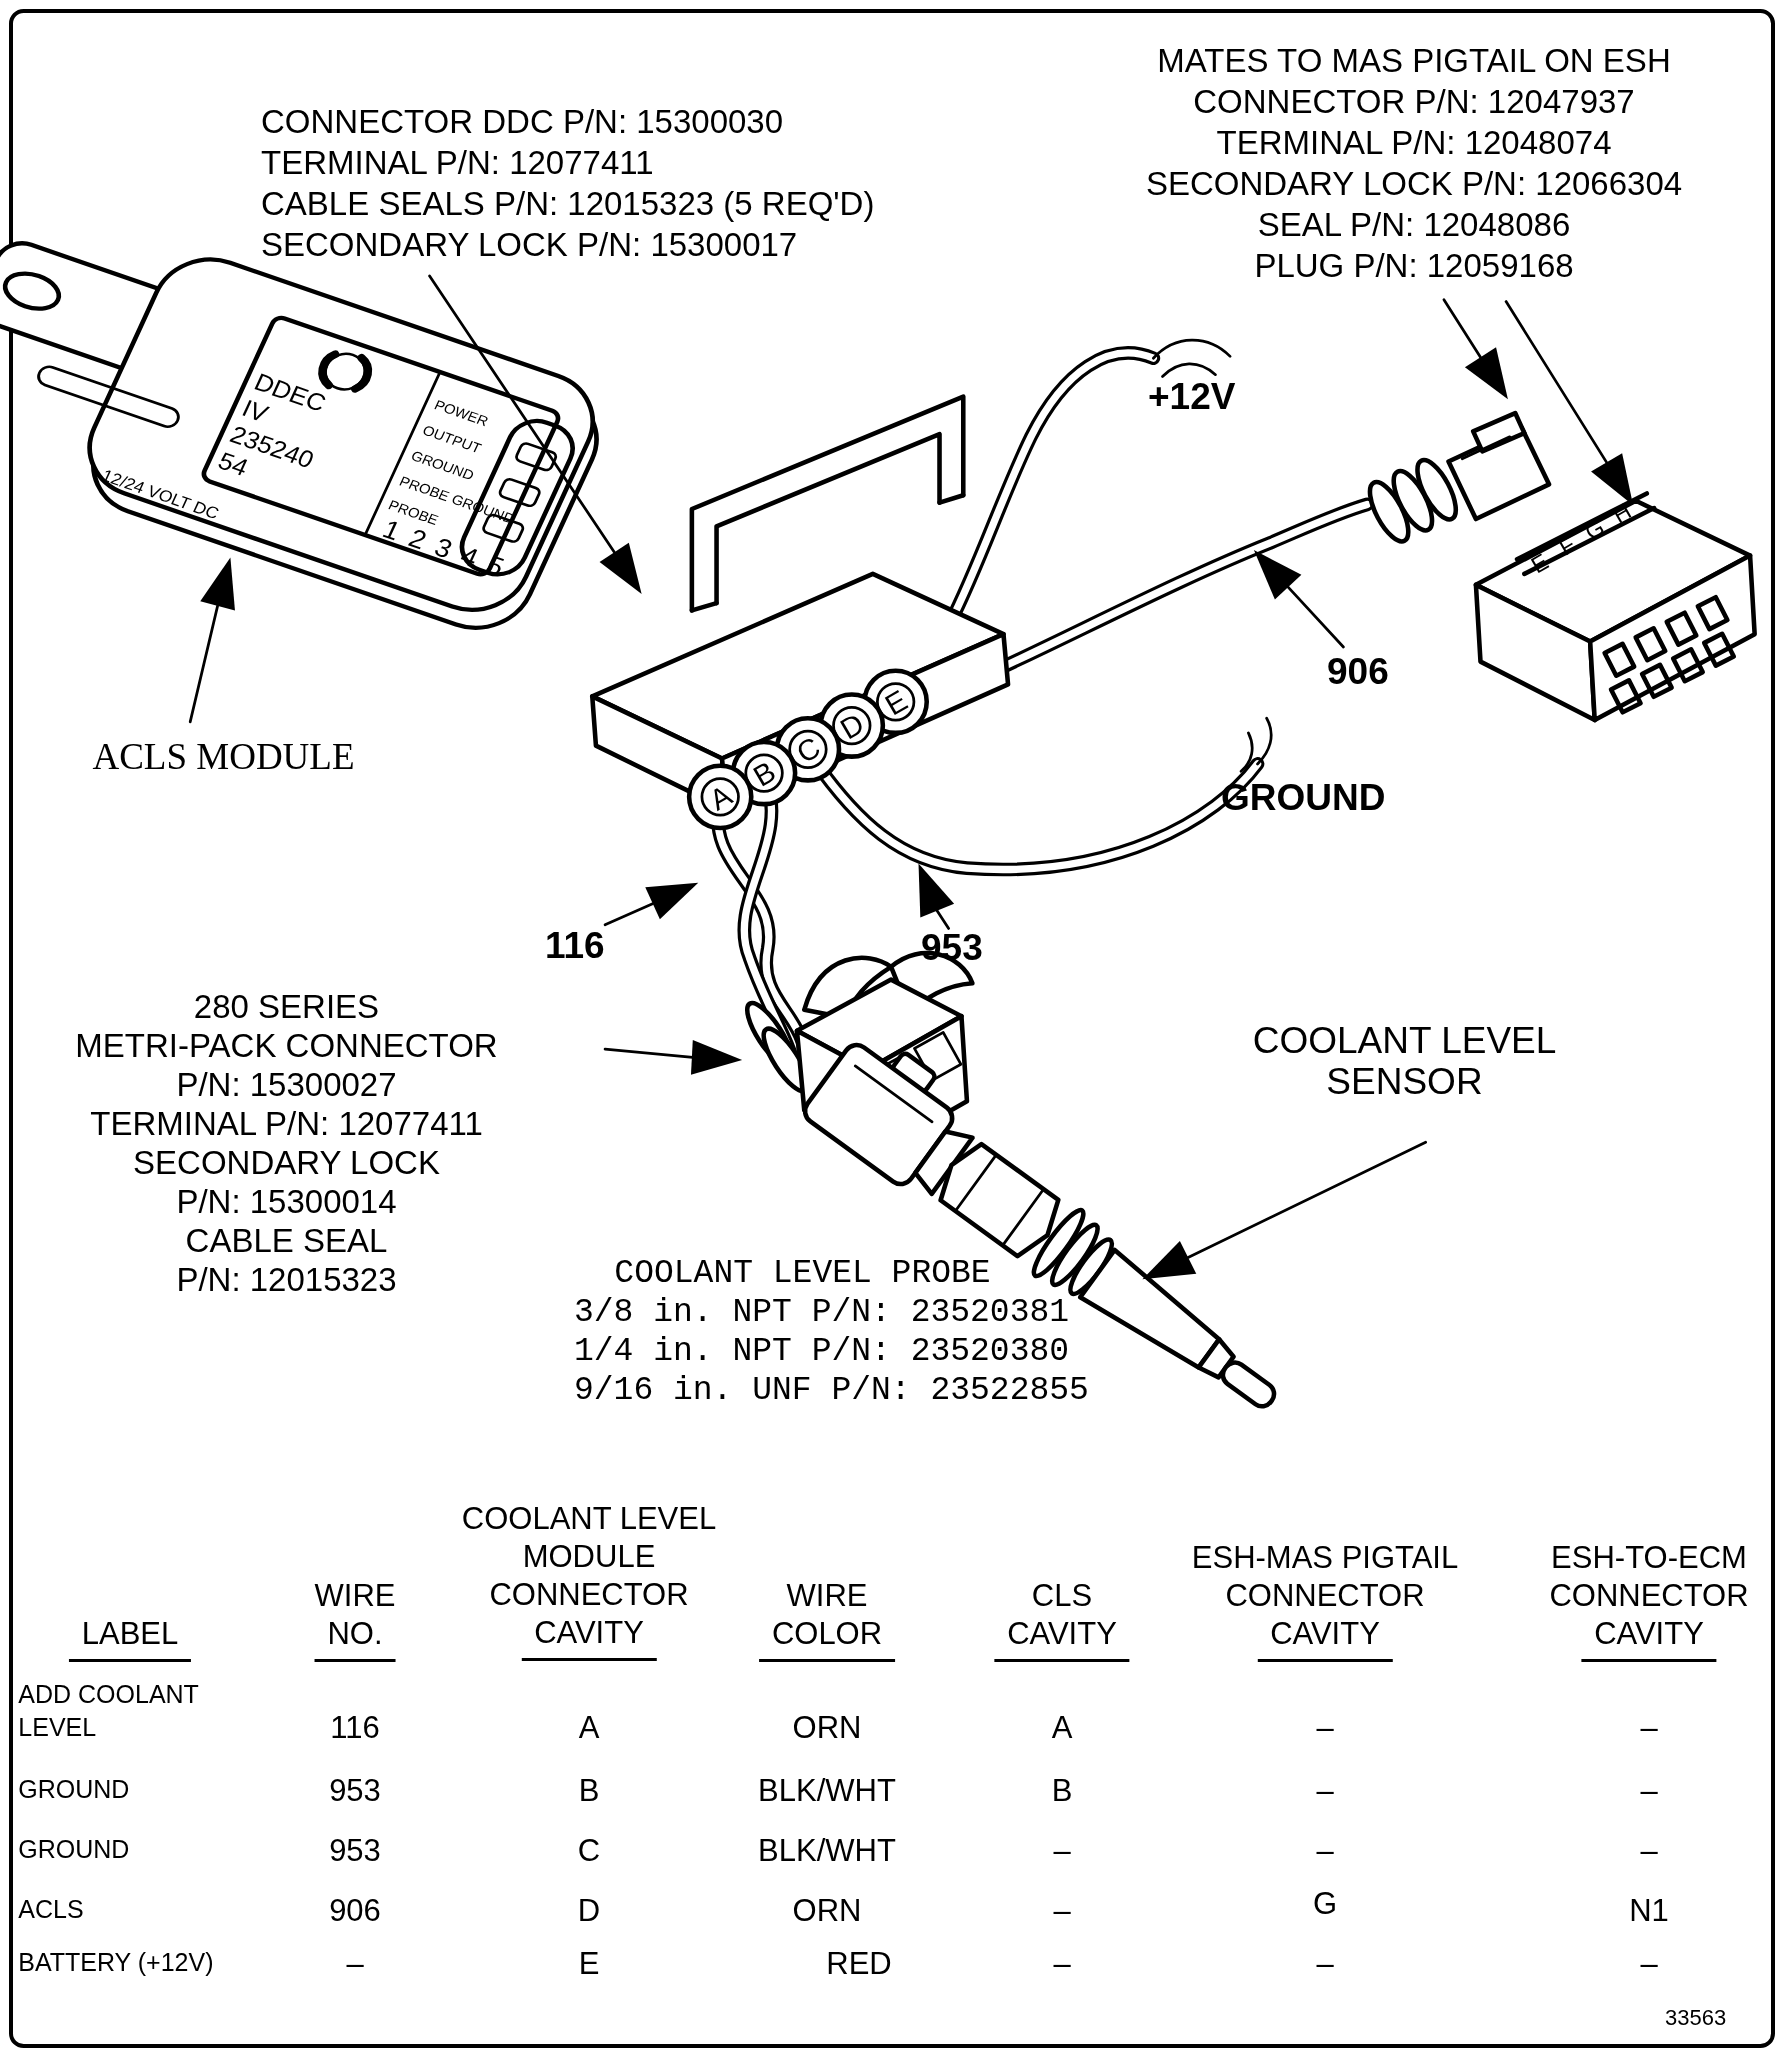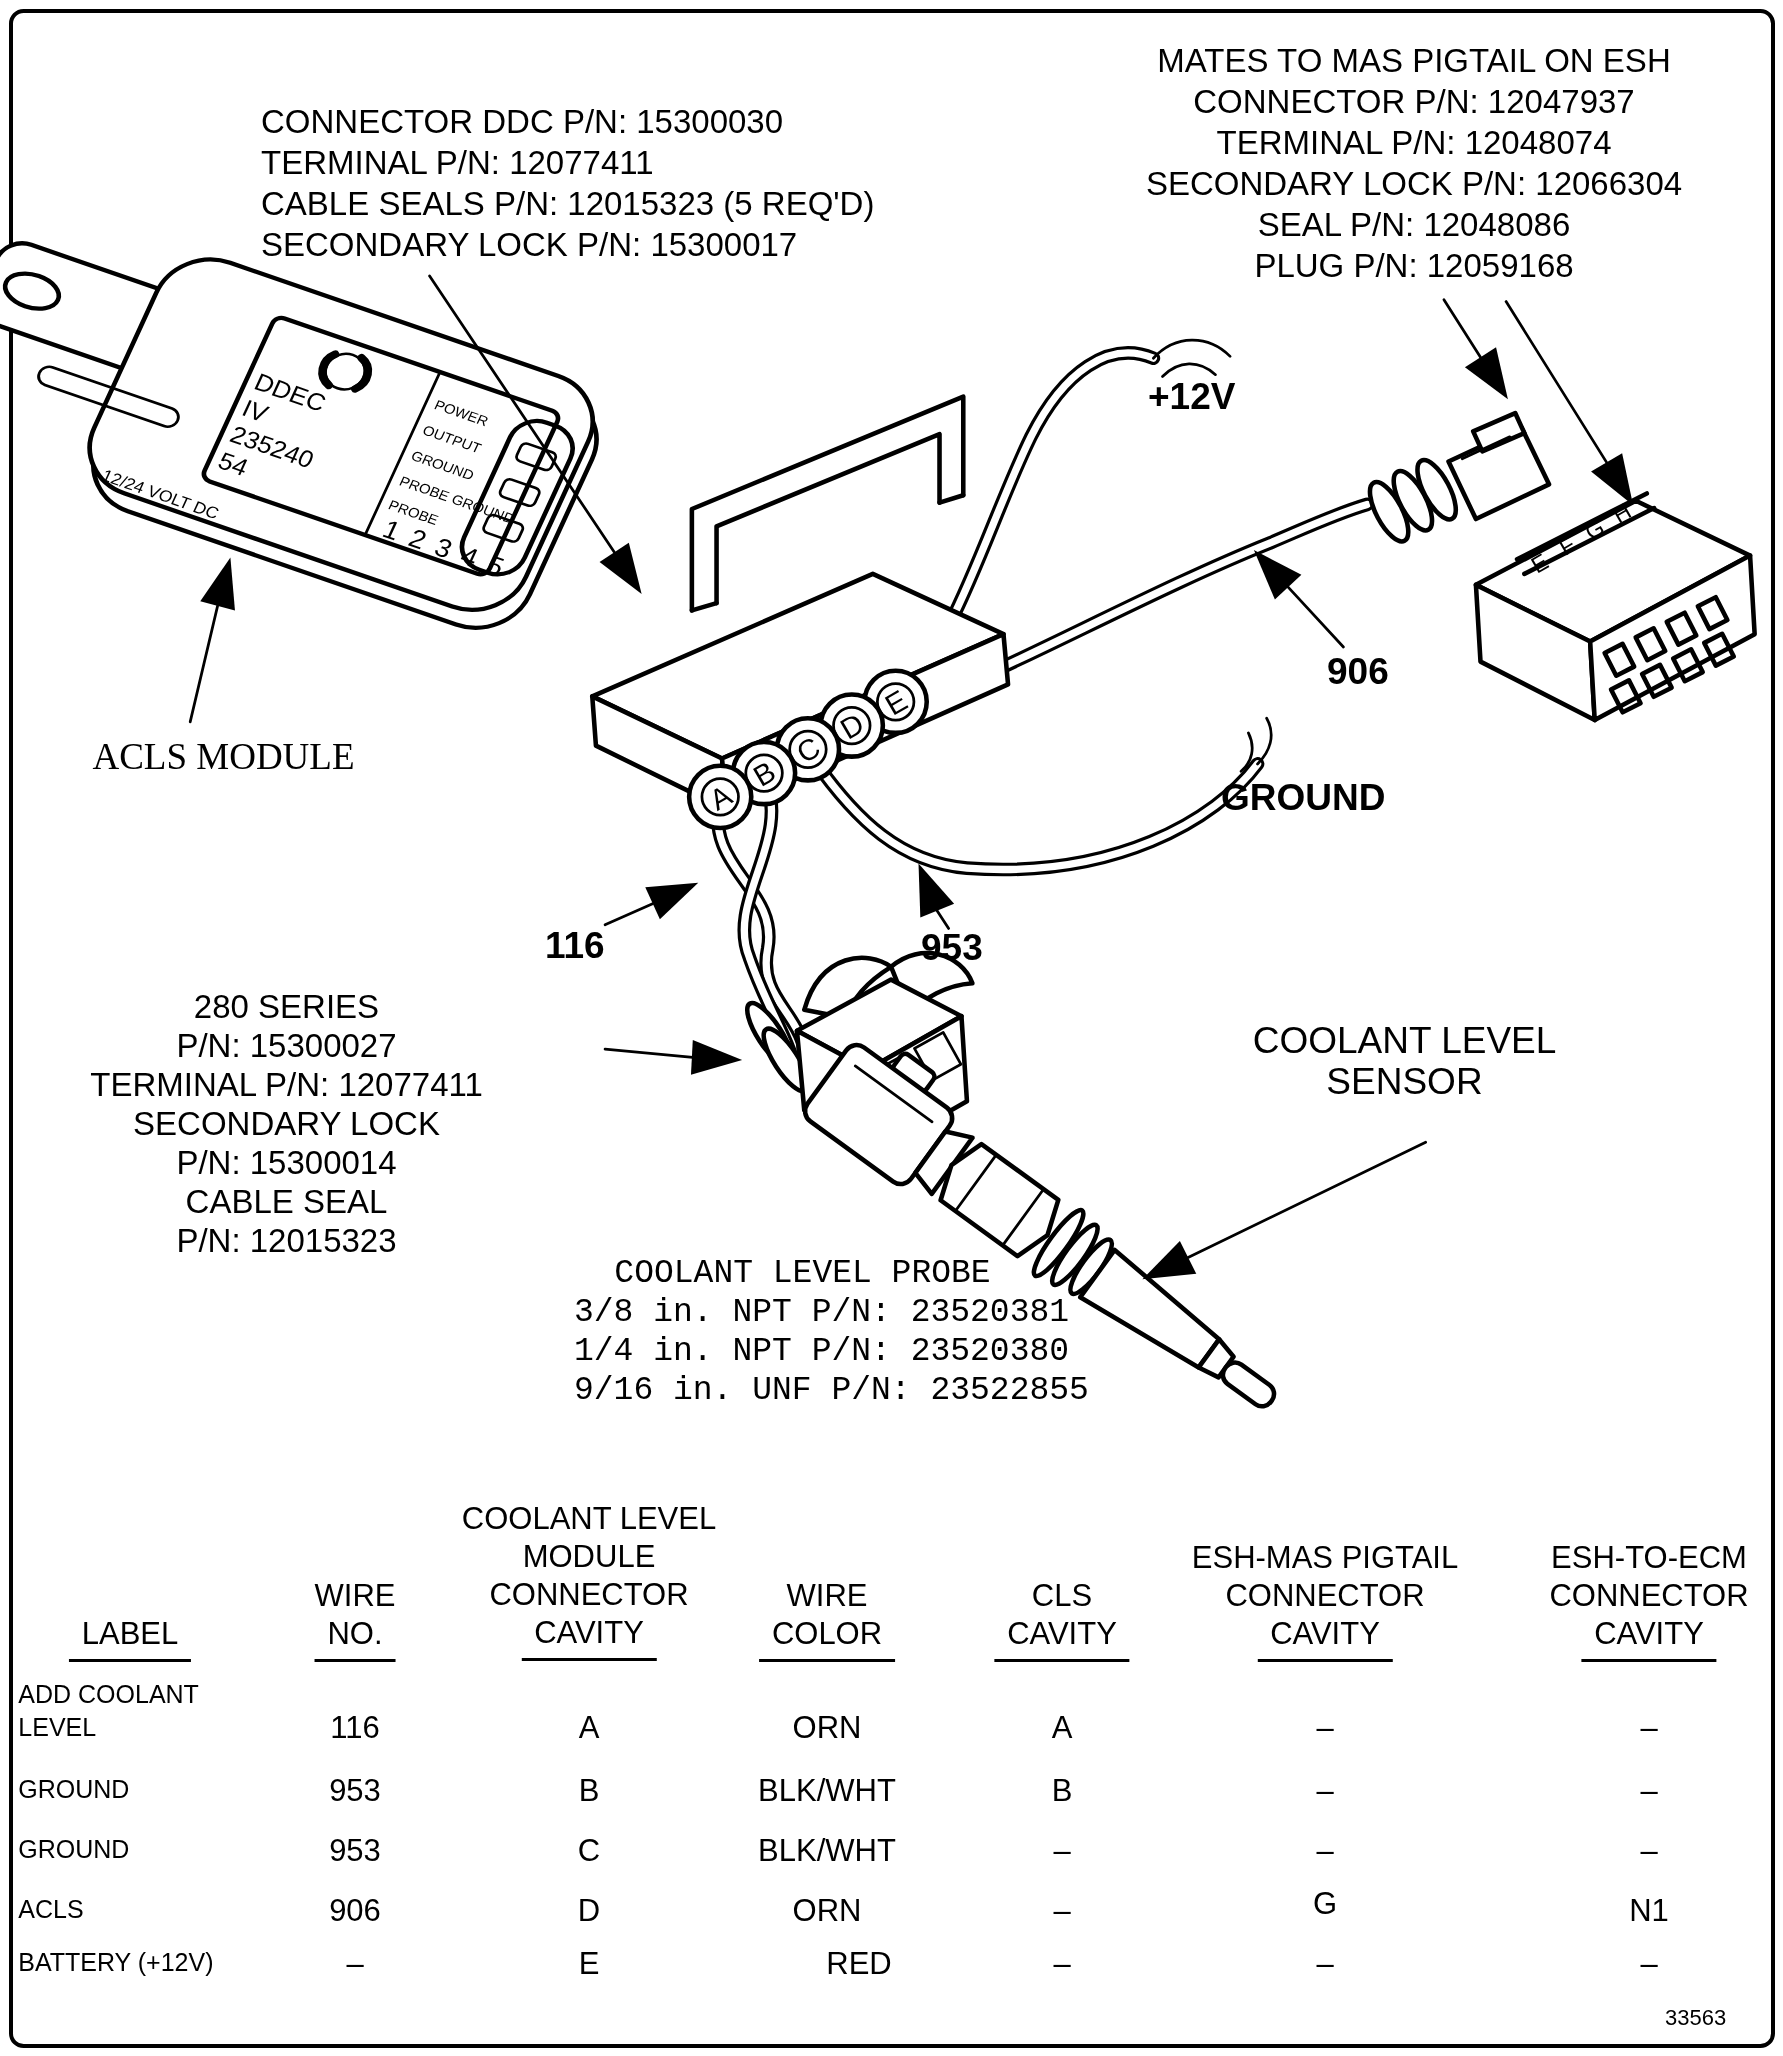--- a/index.html
+++ b/index.html
@@ -232,20 +232,21 @@
   <div>SEAL P/N: 12048086</div>
   <div>PLUG P/N: 12059168</div>
 </div>
 
 <div class="abs big ctr" style="left:41px;top:736px;width:365px;font-family:Liberation Serif, serif;">
   <div>ACLS MODULE</div>
 </div>
 
 <div class="abs ctr" style="left:58px;top:987px;width:457px;font-size:33px;line-height:39px;">
   <div>280 SERIES</div>
+  <div>METRI-PACK CONNECTOR</div>
   <div>P/N: 15300027</div>
   <div>TERMINAL P/N: 12077411</div>
   <div>SECONDARY LOCK</div>
   <div>P/N: 15300014</div>
   <div>CABLE SEAL</div>
   <div>P/N: 12015323</div>
 </div>
 
 <div class="abs ctr" style="left:574px;top:1254px;width:457px;font-size:33px;line-height:39px;font-family:Liberation Mono, monospace;">
   <div>COOLANT LEVEL PROBE</div>

